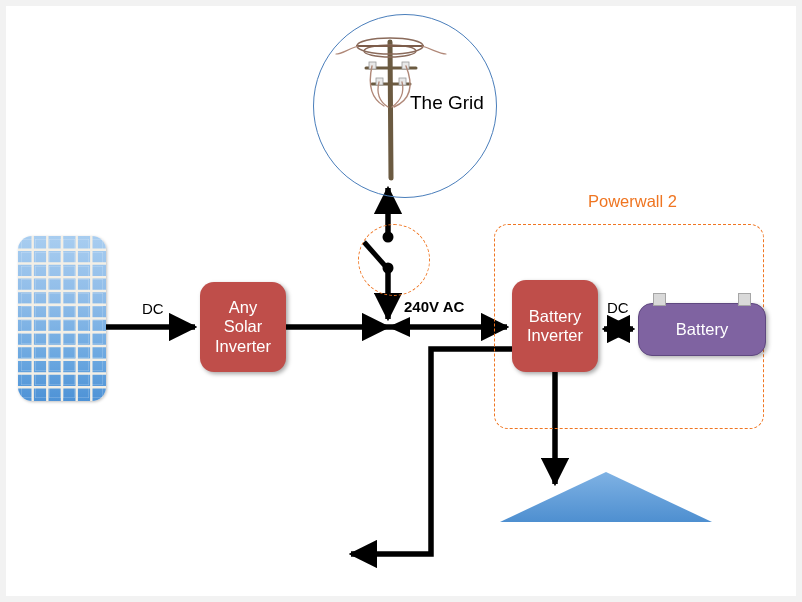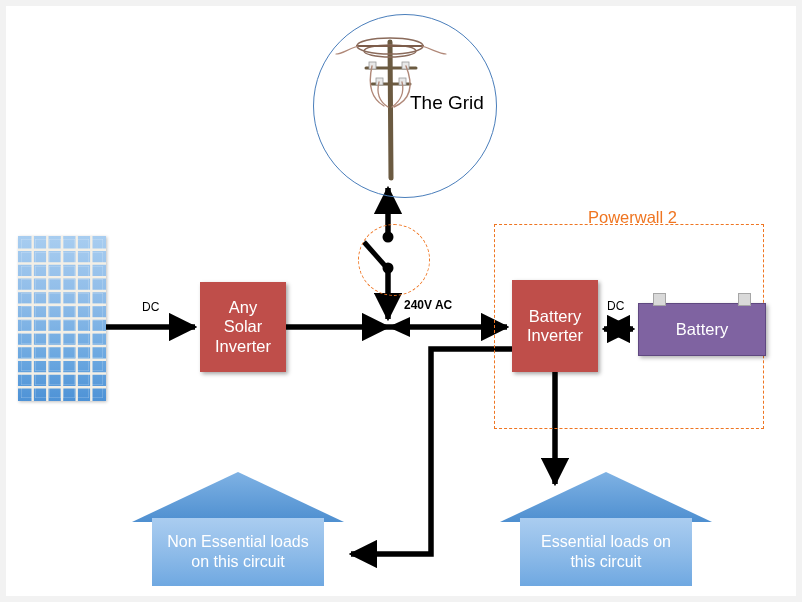--- a/index.html
+++ b/index.html
@@ -35,20 +35,21 @@
     position: absolute;
     left: 0;
     top: 0;
     width: 790px;
     height: 590px;
     overflow: visible;
   }
   .node {
     position: absolute;
     box-sizing: border-box;
+    border-radius: 14px;
   }
 
   
   #solar-panel {
     left: 12px;
     top: 230px;
     width: 88px;
     height: 165px;
     background: linear-gradient(to bottom, #a8cdf0 0%, #8dbbe8 40%, #6aa7e0 75%, #4e92d6 100%);
     box-shadow: 1px 1px 3px rgba(0,0,0,0.25);
@@ -147,33 +148,33 @@
     line-height: 1.25;
     padding: 0 6px;
     box-sizing: border-box;
   }
   #house-non-essential { left: 124px; top: 462px; width: 216px; height: 118px; }
   #house-essential     { left: 492px; top: 462px; width: 216px; height: 118px; }
 
   
   .label {
     position: absolute;
-    font-size: 12px;
+    font-size: 15px;
     color: #000000;
     white-space: nowrap;
   }
   .label.orange {
     color: #ef7521;
     font-size: 16.5px;
   }
   #label-the-grid  { left: 404px; top: 86px; font-size: 19px; }
   #label-dc-solar  { left: 136px; top: 294px; font-weight: normal; }
   #label-gateway   { left: 224px; top: 201px; }
   #label-240v      { left: 398px; top: 292px; font-weight: bold; }
-  #label-powerwall { left: 582px; top: 186px; margin-top: 16px; }
+  #label-powerwall { left: 582px; top: 186px; }
   #label-dc-batt   { left: 601px; top: 293px; }
 
   
   #grid-circle {
     left: 307px;
     top: 8px;
     width: 184px;
     height: 184px;
     border: 1.6px solid #4a7ebb;
     border-radius: 50%;
@@ -381,48 +382,31 @@
     <div class="node redbox" id="battery-inverter">
       <span>Battery<br>Inverter</span>
     </div>
 
     <div class="node" id="battery">
       <div class="bat-term" id="bat-term-left"></div>
       <div class="bat-term" id="bat-term-right"></div>
       <span>Battery</span>
     </div>
 
-    <div class="house" id="house-non-essential">
-      <svg class="roof" viewBox="0 0 216 60" preserveAspectRatio="none" height="60">
-        <defs>
-          <linearGradient id="roofgradA" x1="0" y1="0" x2="0" y2="1">
-            <stop offset="0%" stop-color="#7fb2e4"></stop>
-            <stop offset="100%" stop-color="#4e8fd0"></stop>
-          </linearGradient>
-        </defs>
-        <polygon points="108,4 214,54 2,54" fill="url(#roofgradA)"></polygon>
-      </svg>
-      <div class="body">
-        <span>Non Essential loads<br>on this circuit</span>
-      </div>
-    </div>
 
     <div class="house" id="house-essential">
       <svg class="roof" viewBox="0 0 216 60" preserveAspectRatio="none" height="60">
         <defs>
           <linearGradient id="roofgradB" x1="0" y1="0" x2="0" y2="1">
             <stop offset="0%" stop-color="#7fb2e4"></stop>
             <stop offset="100%" stop-color="#4e8fd0"></stop>
           </linearGradient>
         </defs>
         <polygon points="108,4 214,54 2,54" fill="url(#roofgradB)"></polygon>
       </svg>
-      <div class="body">
-        <span>Essential loads on<br>this circuit</span>
-      </div>
     </div>
 
     <div class="label" id="label-dc-solar">DC</div>
     <div class="label" id="label-240v">240V AC</div>
     <div class="label" id="label-dc-batt">DC</div>
 
   </div>
 </div>
 
 </body></html>

